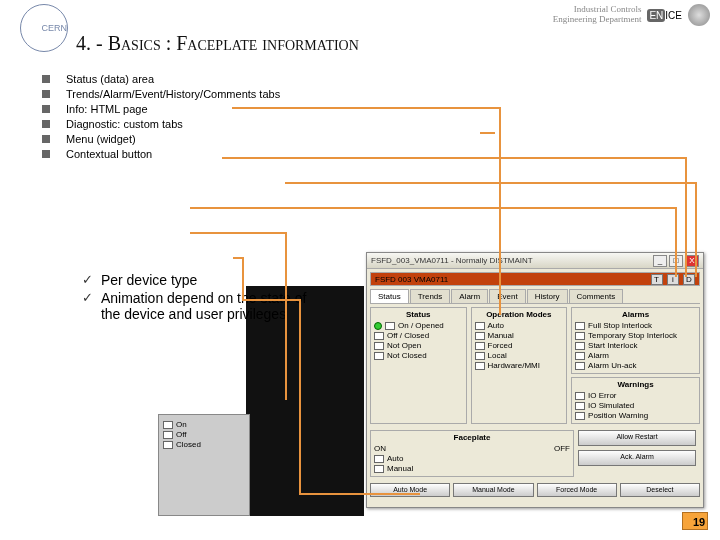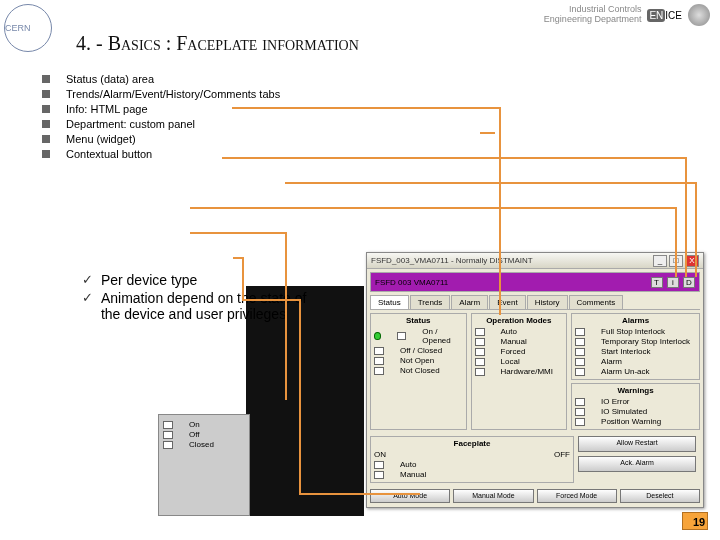--- a/index.html
+++ b/index.html
@@ -4,54 +4,54 @@
 <style>
   * { box-sizing: border-box; margin: 0; padding: 0; }
   body {
     width: 720px; height: 540px;
     font-family: Arial, sans-serif;
     background: #fff;
     position: relative;
     overflow: hidden;
   }
   .header { position: absolute; top: 4px; right: 10px; display: flex; align-items: center; gap: 6px; }
-  .dept-text { font-size: 9px; color: #888; text-align: right; line-height: 1.1; }
+  .dept-text { font-size: 9px; color: #888; text-align: right; line-height: 1.1; font-family: Liberation Serif, serif; }
   .enice { font-size: 10px; font-weight: normal; }
   .enice .en { background: #666; color: #fff; padding: 1px 2px; border-radius: 3px; }
   .enice .ice { color: #000; }
   .logo-chip { width: 22px; height: 22px; border-radius: 50%; background: radial-gradient(circle,#ddd,#888); }
-  .cern-logo { position: absolute; top: 4px; left: 4px; width: 48px; height: 48px; border: 1px solid #78a; border-radius: 50%; display: flex; align-items: center; justify-content: flex-start; font-size: 9px; color: #78a; }
+  .cern-logo { position: absolute; top: 4px; left: 20px; width: 48px; height: 48px; border: 1px solid #78a; border-radius: 50%; display: flex; align-items: center; justify-content: flex-end; font-size: 9px; color: #78a; }
   .title { position: absolute; top: 32px; left: 76px; font-size: 20px; font-family: "Times New Roman", serif; font-variant: small-caps; color: #111; }
   .bullets { position: absolute; top: 70px; left: 42px; width: 620px; }
   .bullets li { list-style: none; margin: 3px 0; font-size: 11px; display: flex; align-items: center; }
   .sq { width: 8px; height: 8px; background: #666; display: inline-block; margin-right: 16px; flex-shrink: 0; }
   .sub { position: absolute; top: 270px; left: 82px; width: 230px; }
   .sub li { list-style: none; font-size: 14px; margin: 2px 0; display: flex; }
   .chk { margin-right: 8px; font-size: 13px; color: #333; }
   .popup {
     position: absolute; right: 16px; top: 252px;
     width: 338px; height: 256px;
     background: #ece9d8;
     border: 1px solid #888;
     box-shadow: 1px 1px 3px rgba(0,0,0,.4);
     font-size: 8px;
   }
   .titlebar { height: 16px; background: linear-gradient(#f7f7f3,#d8d6c6); border-bottom: 1px solid #aaa; display:flex; align-items:center; padding:0 4px; }
   .titlebar .tx { flex:1; font-size:8px; color:#333; }
   .titlebar .wbtn { width:14px; height:12px; background:#eee; border:1px solid #888; margin-left:2px; text-align:center; line-height:10px; }
   .titlebar .wbtn.red { background:#d33; color:#fff; }
-  .crumb { background:#a21caf; margin:3px; height:20px; border:1px solid #aaa; display:flex; align-items:center; justify-content:space-between; padding:0 4px; font-size:8px; }
+  .crumb { background:#c2410c; margin:3px; height:14px; border:1px solid #aaa; display:flex; align-items:center; justify-content:space-between; padding:0 4px; font-size:8px; }
   .topbtns span { display:inline-block; width:12px; height:11px; border:1px solid #777; background:#ddd; text-align:center; line-height:10px; font-size:8px; margin-left:2px; }
   .tabs { display:flex; border-bottom:1px solid #aaa; margin:0 3px; }
   .tabs div { padding:2px 7px; font-size:8px; background:#e2dfcf; border:1px solid #aaa; border-bottom:none; margin-right:1px; }
   .tabs div.active { background:#fff; }
   .panel { display:flex; padding:3px; gap:4px; }
   .group { border:1px solid #aaa; padding:2px 3px; }
   .gtitle { text-align:center; font-size:8px; font-weight:bold; margin-bottom:2px; }
-  .row { display:flex; align-items:center; gap:16px; margin:1px 0; }
+  .row { display:flex; align-items:center; gap:3px; margin:1px 0; }
   .box { width:10px; height:8px; background:#fff; border:1px solid #666; }
   .led { width:8px; height:8px; border-radius:50%; background:#3c3; border:1px solid #060; }
   .btnrow { display:flex; padding:3px; gap:3px; }
   .btn { flex:1; height:14px; background:linear-gradient(#fefefe,#ccc); border:1px solid #777; text-align:center; line-height:12px; font-size:7px; }
   .pagenum {
     position: absolute; right: 12px; bottom: 10px;
     width: 26px; height: 18px; background: #f7a43a;
     border: 1px solid #b37020;
     text-align: center; line-height: 18px;
     font-size: 11px; font-weight: bold; color: #000; padding-left: 8px;
@@ -88,21 +88,21 @@
   <li>
       <span class="sq"></span>
       <span>Trends/Alarm/Event/History/Comments tabs</span>
     </li>
   <li>
       <span class="sq"></span>
       <span>Info: HTML page</span>
     </li>
   <li>
       <span class="sq"></span>
-      <span>Department: custom panel</span>
+      <span>Diagnostic: custom tabs</span>
     </li>
   <li>
       <span class="sq"></span>
       <span>Menu (widget)</span>
     </li>
   <li>
       <span class="sq"></span>
       <span>Contextual button</span>
     </li>
 </ul>

